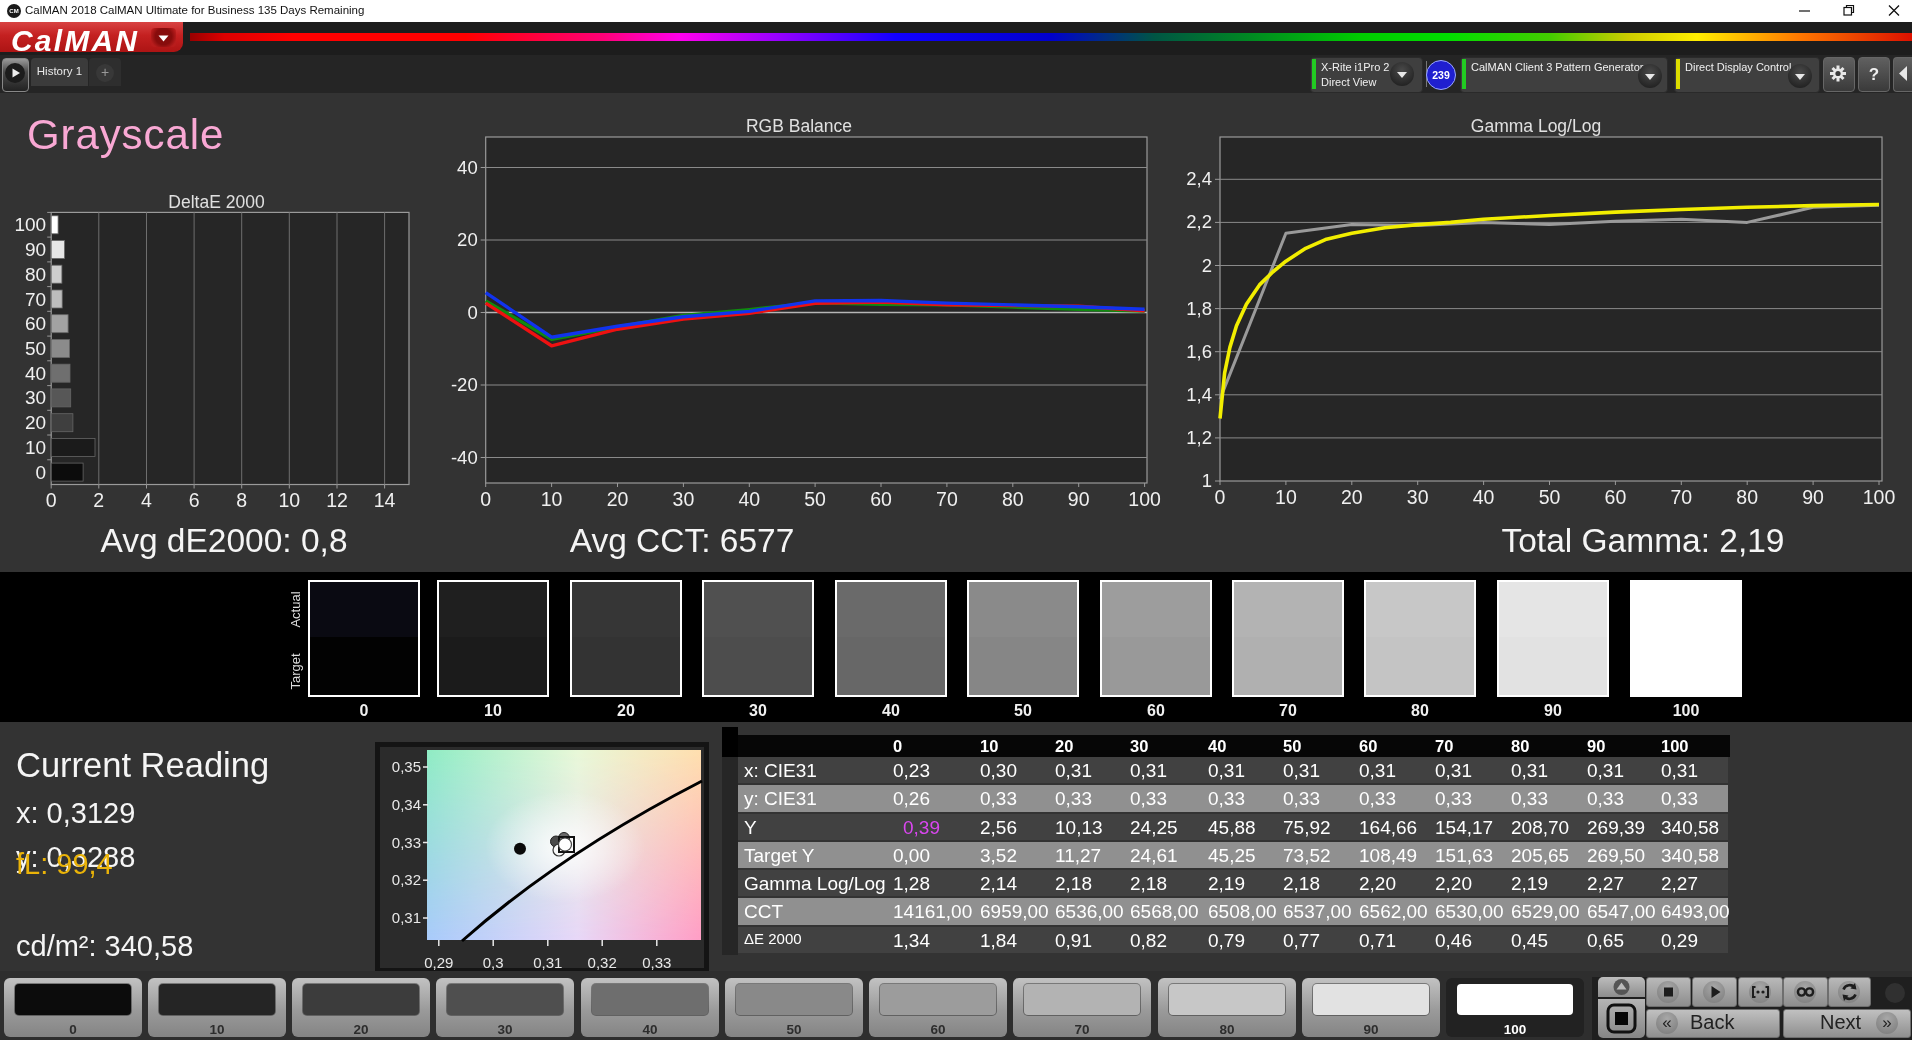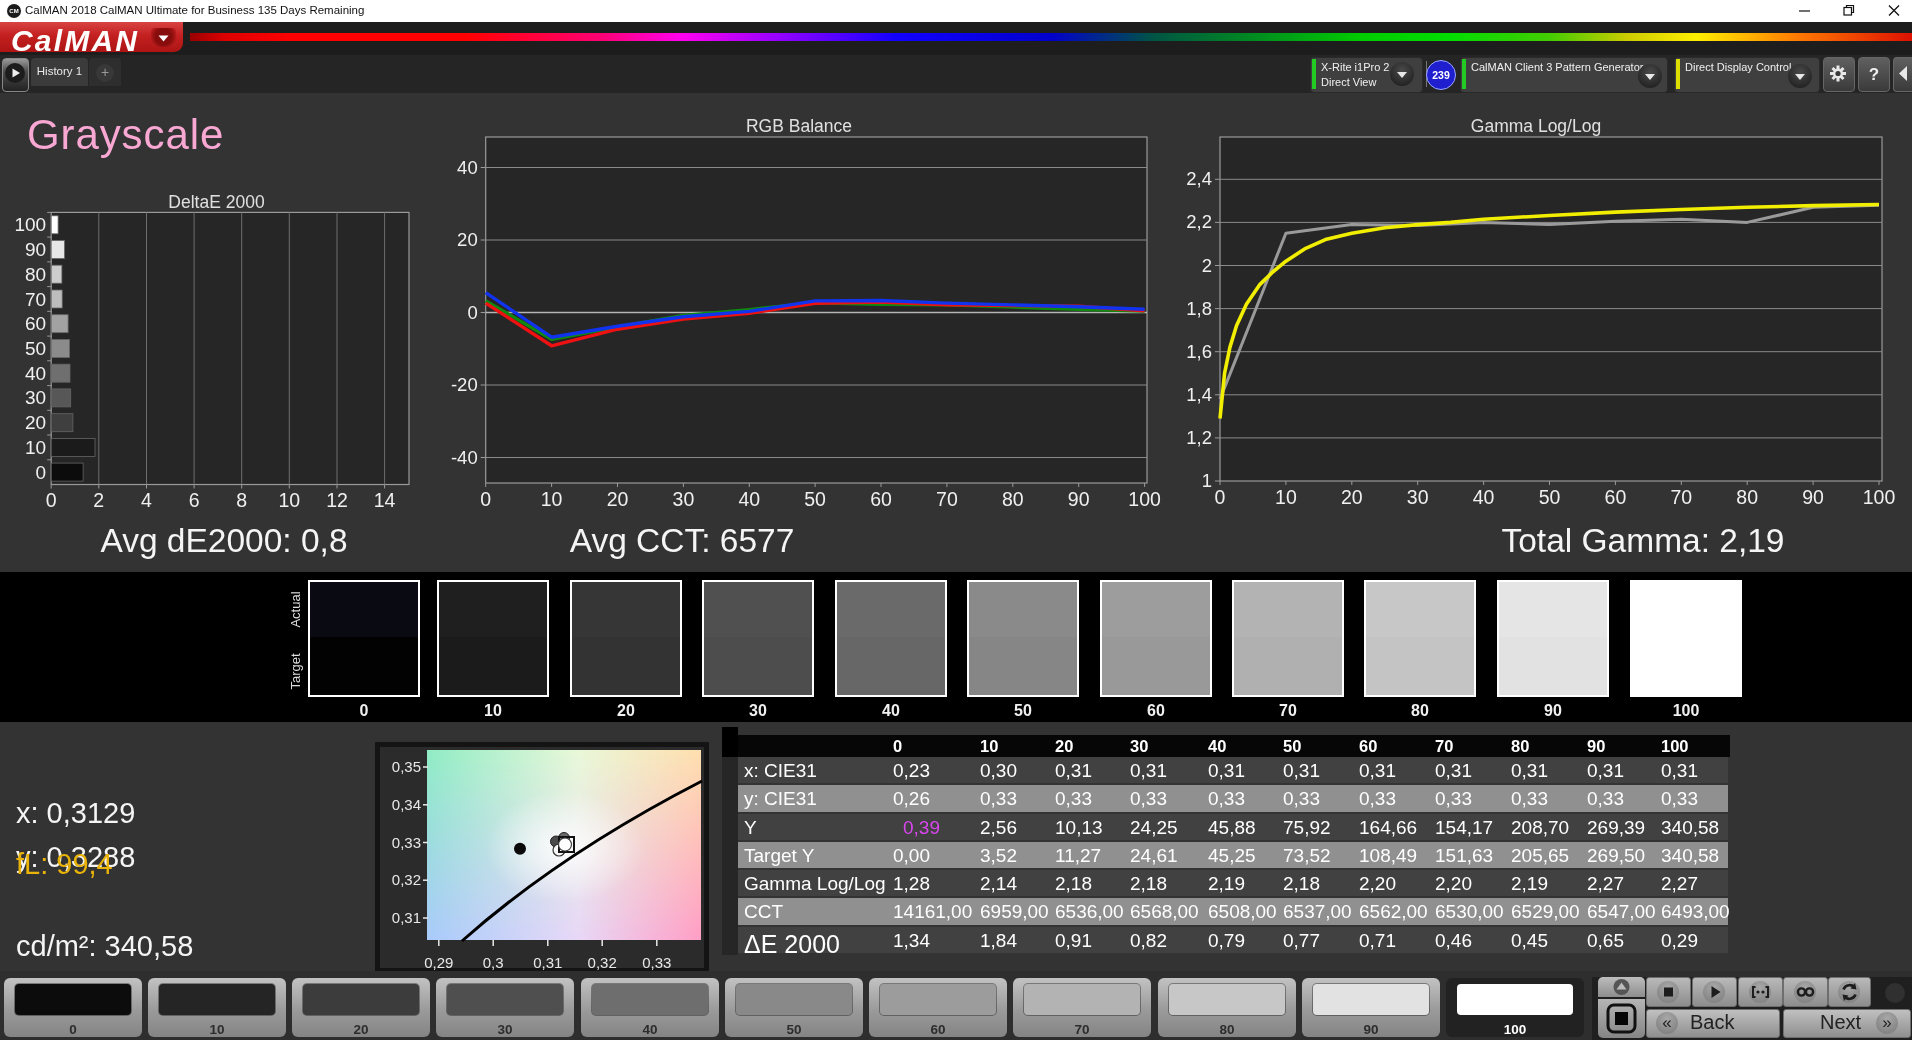--- a/index.html
+++ b/index.html
@@ -274,20 +274,21 @@
   <div class="abs" style="left:1090px;top:702px;width:132px;text-align:center;font-size:16px;font-weight:bold;color:#f0f0f0;">60</div>
   <div class="abs" style="left:1232px;top:580px;width:108px;height:113px;border:2px solid #fff;background:linear-gradient(180deg,#b3b3b3 0%,#b3b3b3 49%,#b0b0b0 49%,#b0b0b0 100%);"></div>
   <div class="abs" style="left:1222px;top:702px;width:132px;text-align:center;font-size:16px;font-weight:bold;color:#f0f0f0;">70</div>
   <div class="abs" style="left:1364px;top:580px;width:108px;height:113px;border:2px solid #fff;background:linear-gradient(180deg,#c7c7c7 0%,#c7c7c7 49%,#c4c4c4 49%,#c4c4c4 100%);"></div>
   <div class="abs" style="left:1354px;top:702px;width:132px;text-align:center;font-size:16px;font-weight:bold;color:#f0f0f0;">80</div>
   <div class="abs" style="left:1497px;top:580px;width:108px;height:113px;border:2px solid #fff;background:linear-gradient(180deg,#e5e5e5 0%,#e5e5e5 49%,#e2e2e2 49%,#e2e2e2 100%);"></div>
   <div class="abs" style="left:1487px;top:702px;width:132px;text-align:center;font-size:16px;font-weight:bold;color:#f0f0f0;">90</div>
   <div class="abs" style="left:1630px;top:580px;width:108px;height:113px;border:2px solid #fff;background:linear-gradient(180deg,#ffffff 0%,#ffffff 49%,#ffffff 49%,#ffffff 100%);"></div>
   <div class="abs" style="left:1620px;top:702px;width:132px;text-align:center;font-size:16px;font-weight:bold;color:#f0f0f0;">100</div>
 
+  <div class="abs" style="left:16px;top:746px;font-size:34.5px;color:#f5f5f5;">Current Reading</div>
   <div class="abs" style="left:16px;top:797px;font-size:29px;color:#f5f5f5;">x: 0,3129</div>
   <div class="abs" style="left:16px;top:841px;font-size:29px;color:#f5f5f5;">y: 0,3288</div>
   <div class="abs" style="left:16px;top:848px;font-size:29px;color:#eab308;text-align:center;">fL: 99,4</div>
   <div class="abs" style="left:16px;top:930px;font-size:29px;color:#f5f5f5;">cd/m²: 340,58</div>
 
   <div class="abs" style="left:375px;top:742px;width:334px;height:231px;background:#2b2b2b;border:5px solid #141414;box-sizing:border-box;"></div>
   <svg class="abs" style="left:375px;top:742px;" width="334" height="231" viewBox="0 0 334 231">
   <defs>
     <linearGradient id="cieB" x1="0" y1="0" x2="1" y2="0">
           <stop offset="0" stop-color="#a9cbfb"></stop>
@@ -429,21 +430,21 @@
   <div class="abs" style="left:1055px;top:901.4px;font-size:19px;color:#fff;">6536,00</div>
   <div class="abs" style="left:1130px;top:901.4px;font-size:19px;color:#fff;">6568,00</div>
   <div class="abs" style="left:1208px;top:901.4px;font-size:19px;color:#fff;">6508,00</div>
   <div class="abs" style="left:1283px;top:901.4px;font-size:19px;color:#fff;">6537,00</div>
   <div class="abs" style="left:1359px;top:901.4px;font-size:19px;color:#fff;">6562,00</div>
   <div class="abs" style="left:1435px;top:901.4px;font-size:19px;color:#fff;">6530,00</div>
   <div class="abs" style="left:1511px;top:901.4px;font-size:19px;color:#fff;">6529,00</div>
   <div class="abs" style="left:1587px;top:901.4px;font-size:19px;color:#fff;">6547,00</div>
   <div class="abs" style="left:1661px;top:901.4px;font-size:19px;color:#fff;">6493,00</div>
   <div class="abs" style="left:738px;top:926.7px;width:990px;height:26.3px;background:#414141;"></div>
-  <div class="abs" style="left:744px;top:929.7px;font-size:25px;color:#fff;">ΔE 2000</div>
+  <div class="abs" style="left:744px;top:929.7px;font-size:15px;color:#fff;">ΔE 2000</div>
   <div class="abs" style="left:893px;top:929.7px;font-size:19px;color:#fff;">1,34</div>
   <div class="abs" style="left:980px;top:929.7px;font-size:19px;color:#fff;">1,84</div>
   <div class="abs" style="left:1055px;top:929.7px;font-size:19px;color:#fff;">0,91</div>
   <div class="abs" style="left:1130px;top:929.7px;font-size:19px;color:#fff;">0,82</div>
   <div class="abs" style="left:1208px;top:929.7px;font-size:19px;color:#fff;">0,79</div>
   <div class="abs" style="left:1283px;top:929.7px;font-size:19px;color:#fff;">0,77</div>
   <div class="abs" style="left:1359px;top:929.7px;font-size:19px;color:#fff;">0,71</div>
   <div class="abs" style="left:1435px;top:929.7px;font-size:19px;color:#fff;">0,46</div>
   <div class="abs" style="left:1511px;top:929.7px;font-size:19px;color:#fff;">0,45</div>
   <div class="abs" style="left:1587px;top:929.7px;font-size:19px;color:#fff;">0,65</div>

